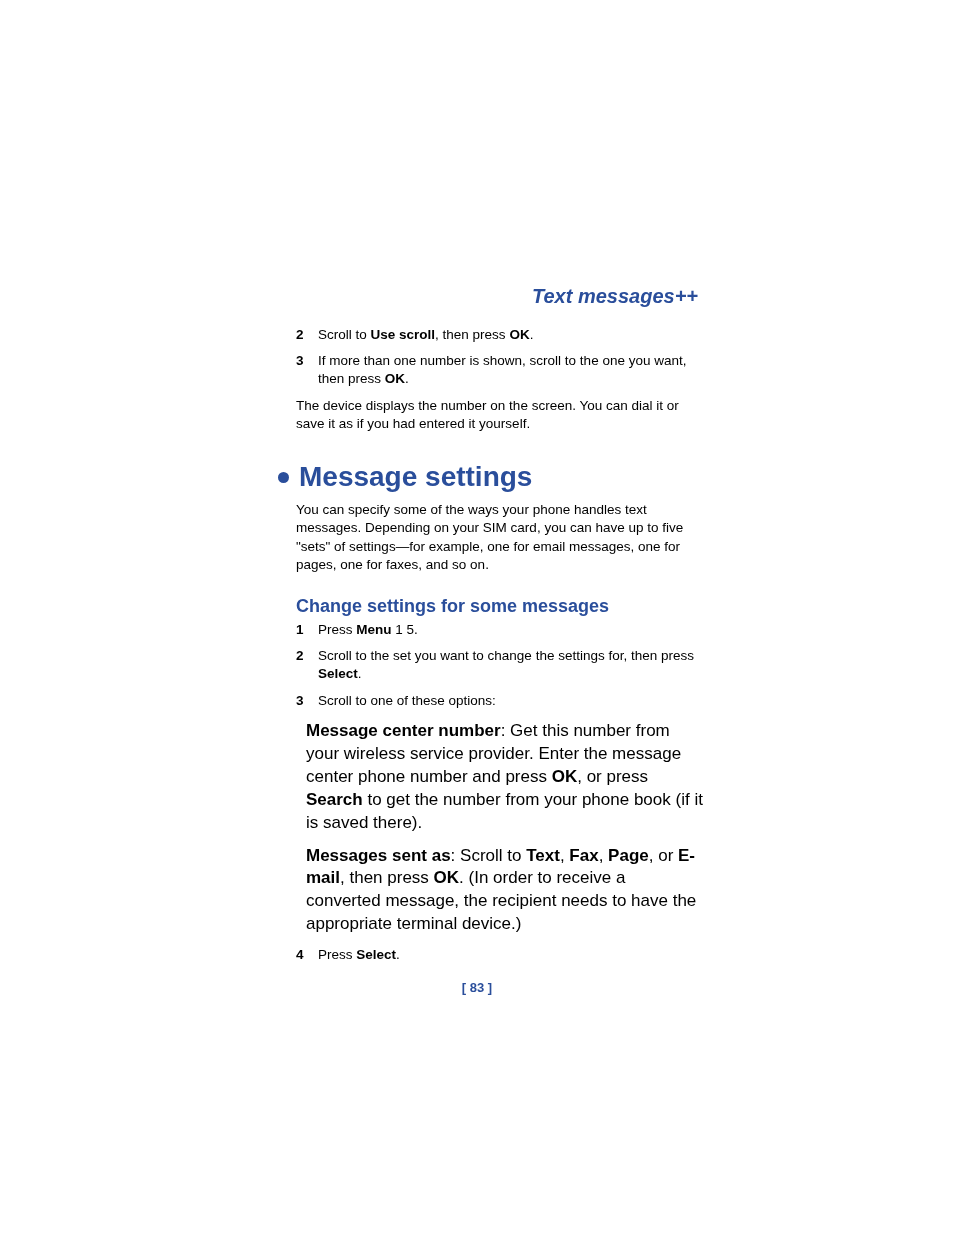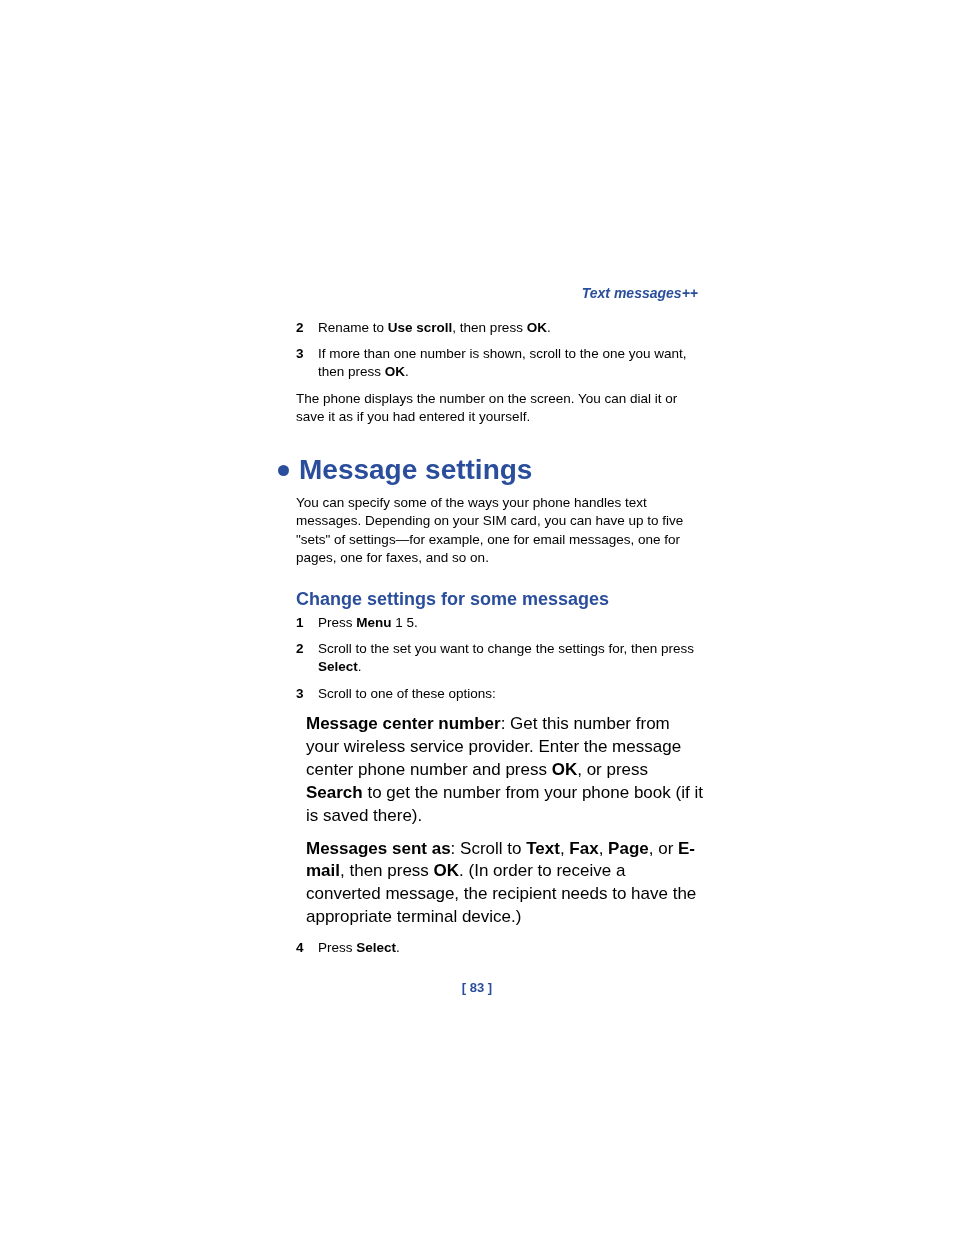--- a/index.html
+++ b/index.html
@@ -14,21 +14,21 @@
     width: 954px;
     height: 1235px;
     position: relative;
     box-sizing: border-box;
     padding: 285px 250px 0 278px;
   }
   .header-text {
     color: #2a4e9b;
     font-style: italic;
     font-weight: 600;
-    font-size: 14px;
+    font-size: 20px;
     text-align: right;
     margin-bottom: 18px;
     padding-right: 6px;
   }
   .ol-item {
     display: flex;
     font-size: 13.5px;
     line-height: 1.35;
     margin-bottom: 8px;
     padding-left: 18px;
@@ -90,29 +90,29 @@
 </style>
 </head>
 <body>
 
 <div class="page">
 
   <div class="header-text">Text messages++</div>
 
   <div class="ol-item">
     <div class="ol-num">2</div>
-    <div class="ol-body"><span>Rename to </span><span class="b">Use scroll</span><span>, then press </span><span class="b">OK</span><span>.</span></div>
+    <div class="ol-body"><span>Scroll to </span><span class="b">Use scroll</span><span>, then press </span><span class="b">OK</span><span>.</span></div>
   </div>
 
   <div class="ol-item">
     <div class="ol-num">3</div>
     <div class="ol-body"><span>If more than one number is shown, scroll to the one you want, then press </span><span class="b">OK</span><span>.</span></div>
   </div>
 
-  <div class="para">The phone displays the number on the screen. You can dial it or save it as if you had entered it yourself.</div>
+  <div class="para">The device displays the number on the screen. You can dial it or save it as if you had entered it yourself.</div>
 
   <div class="h1-row">
     <div class="bullet-dot"></div>
     <div class="h1">Message settings</div>
   </div>
 
   <div class="para">You can specify some of the ways your phone handles text messages. Depending on your SIM card, you can have up to five "sets" of settings—for example, one for email messages, one for pages, one for faxes, and so on.</div>
 
   <div class="h2">Change settings for some messages</div>
 

